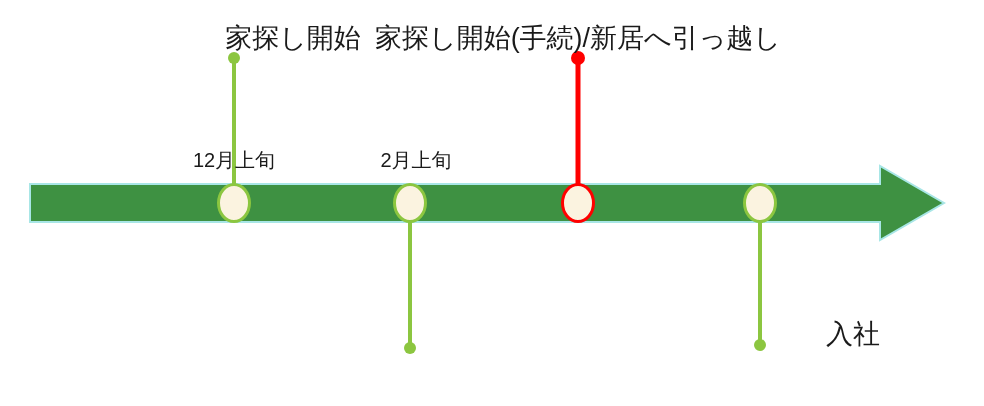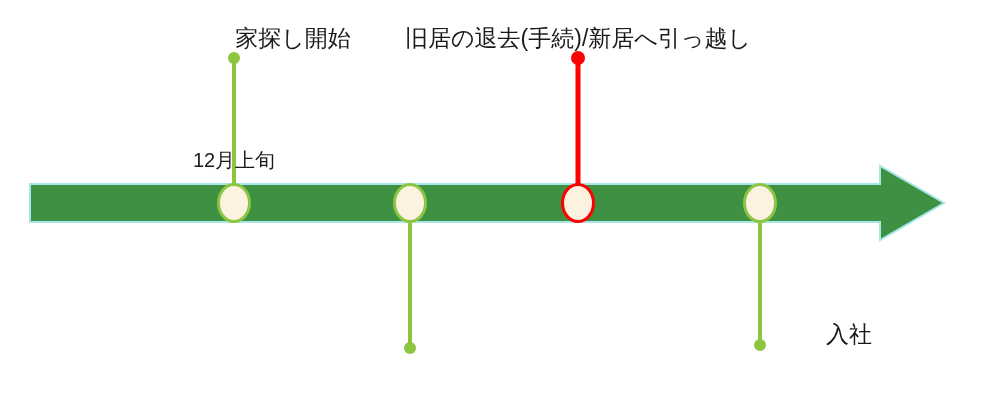--- a/index.html
+++ b/index.html
@@ -65,21 +65,21 @@
     position: absolute;
     font-size: 20px;
     line-height: 1;
     color: #1a1a1a;
     white-space: nowrap;
     transform: translate(-50%, -50%);
     letter-spacing: 0px;
   }
   .event-label {
     position: absolute;
-    font-size: 23px;
+    font-size: 27px;
     line-height: 1;
     color: #1a1a1a;
     white-space: nowrap;
   }
   .event-label.centered {
     transform: translate(-50%, -50%);
   }
   .event-label.left-anchored {
     transform: translate(0, -50%);
   }
@@ -95,24 +95,25 @@
 
   <div class="connector green" style="left:234px; top:58px; height:145px;"></div>
   <div class="connector-dot green" style="left:234px; top:58px;"></div>
   <div class="marker green" style="left:234px; top:203px;"></div>
   <div class="date-label" style="left:234px; top:160px;">12月上旬</div>
   <div class="event-label centered" style="left:293px; top:38px;">家探し開始</div>
 
   <div class="connector green" style="left:410px; top:203px; height:145px;"></div>
   <div class="connector-dot green" style="left:410px; top:348px;"></div>
   <div class="marker green" style="left:410px; top:203px;"></div>
+  <div class="date-label" style="left:416px; top:160px;">2月上旬</div>
 
   <div class="connector red" style="left:578px; top:58px; height:145px;"></div>
   <div class="connector-dot red" style="left:578px; top:58px;"></div>
   <div class="marker red" style="left:578px; top:203px;"></div>
-  <div class="event-label centered" style="left:578px; top:38px;">旧居の退去(手続)/新居へ引っ越し</div>
+  <div class="event-label centered" style="left:578px; top:38px;">家探し開始(手続)/新居へ引っ越し</div>
 
   <div class="connector green" style="left:760px; top:203px; height:142px;"></div>
   <div class="connector-dot green" style="left:760px; top:345px;"></div>
   <div class="marker green" style="left:760px; top:203px;"></div>
   <div class="event-label left-anchored" style="left:778px; top:334px;margin-left:48px;">入社</div>
 
 </div>
 
 </body></html>

